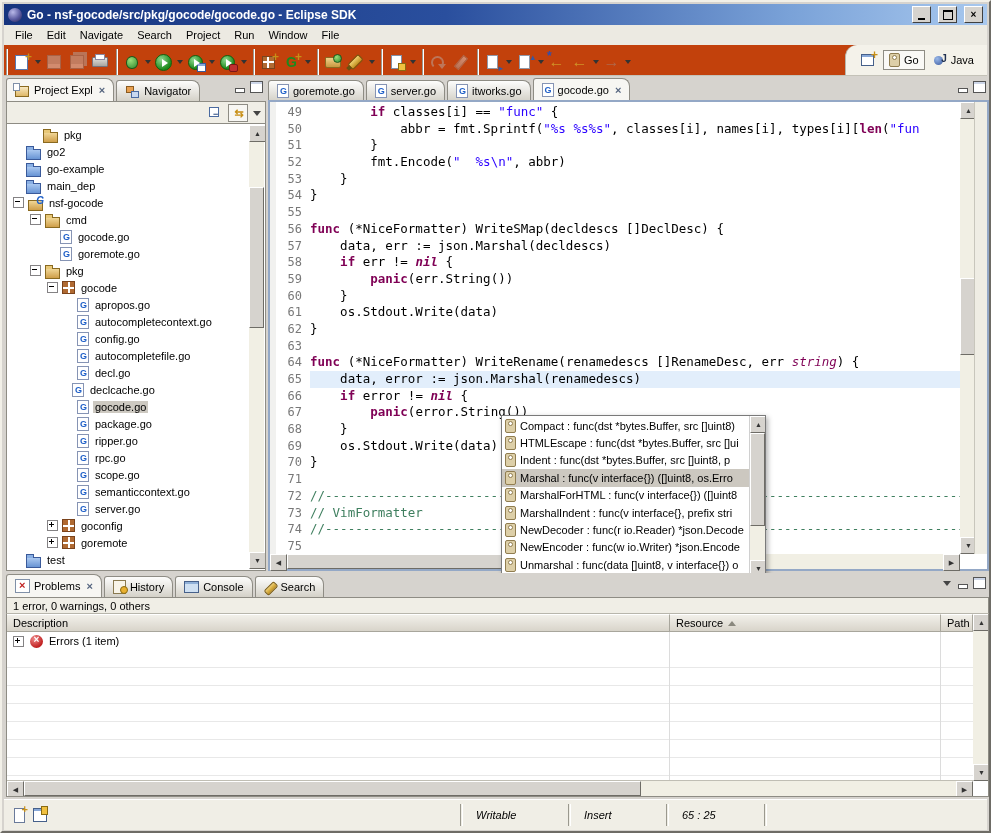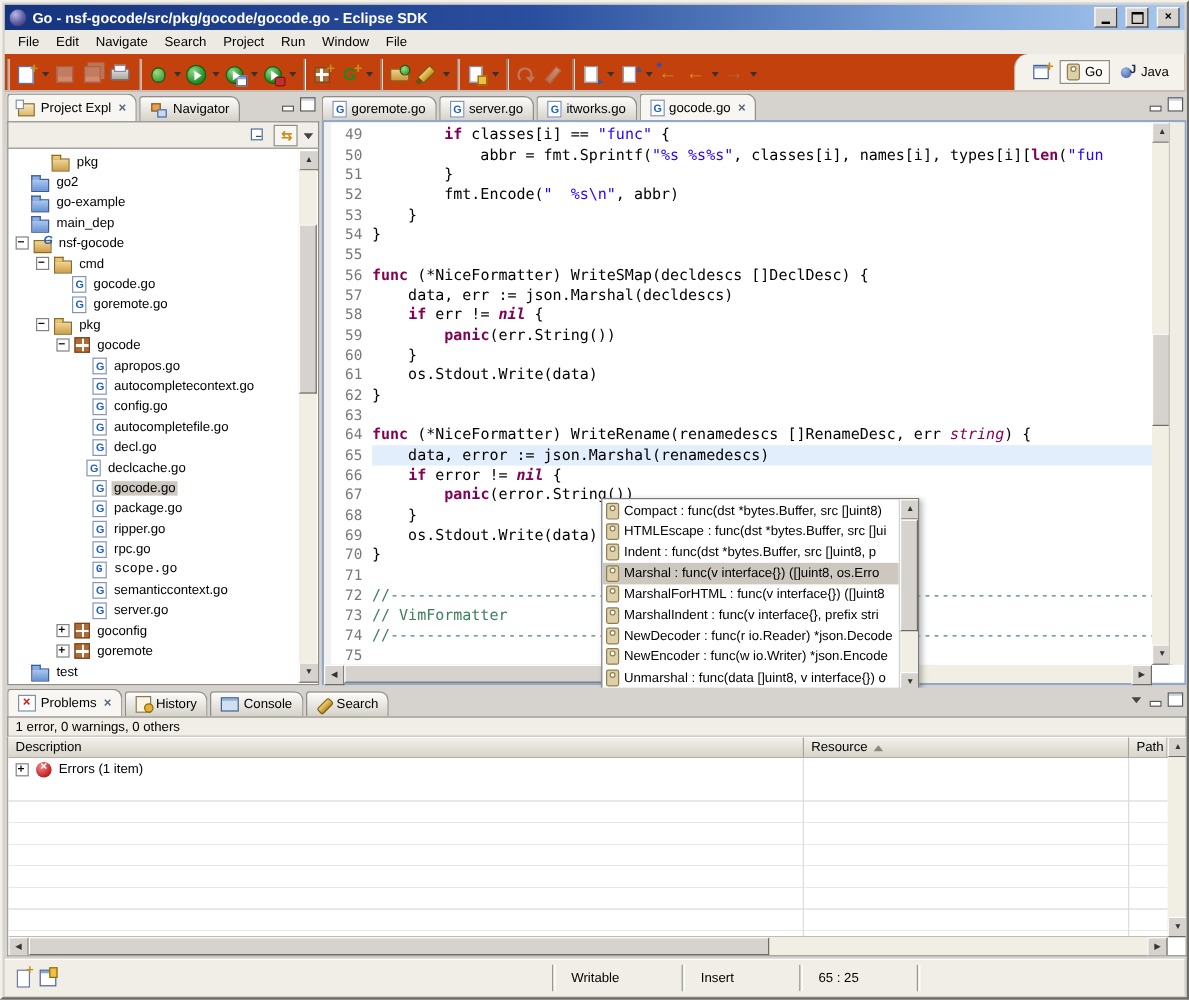--- a/index.html
+++ b/index.html
@@ -169,21 +169,21 @@
   .ic-problems{width:13px;height:12px;background:#fff;border:1px solid #8090a8;position:relative;}
   .ic-problems::after{content:"×";position:absolute;left:3px;top:-1px;color:#c02020;font-weight:bold;font-size:11px;}
   .ic-history{width:11px;height:12px;background:#f8f4e8;border:1px solid #8a7a50;position:relative;}
   .ic-history::after{content:"";position:absolute;right:-3px;bottom:-1px;width:6px;height:6px;border-radius:50%;background:#e8b030;border:1px solid #8a6a10;}
   .ic-console{width:13px;height:10px;background:#cfe0f2;border:1px solid #46608a;box-shadow:inset 0 2px 0 #8fb0d8;}
   .ic-search{width:13px;height:13px;position:relative;}
   .ic-search::before{content:"";position:absolute;left:0;top:4px;width:12px;height:5px;background:linear-gradient(#f0d070,#c09020);border:1px solid #7a5a10;border-radius:2px;transform:rotate(-45deg);}
   
   #statusbar{position:absolute;left:2px;top:797px;right:2px;height:30px;background:#f0eee6;display:flex;align-items:center;border-top:1px solid #fff;}
   .st-sep{width:1px;height:22px;border-left:1px solid #9a988e;border-right:1px solid #fff;margin:0 5px;}
-  .st-cell{font-size:11px;color:#000;display:flex;align-items:center;padding-left:8px;box-sizing:border-box;}
+  .st-cell{font-size:11px;color:#000;display:flex;align-items:center;padding-left:8px;box-sizing:border-box;font-style:italic;}
   .st-icons{display:flex;align-items:center;gap:8px;padding-left:10px;}
   .sti-fastview{width:9px;height:13px;background:#fff;border:1px solid #6a7a9a;position:relative;}
   .sti-fastview::after{content:"+";position:absolute;right:-4px;top:-6px;color:#c89018;font-weight:bold;font-size:11px;}
   .sti-trim{width:12px;height:12px;background:#fff;border:1px solid #46608a;box-shadow:inset 0 2px 0 #88a8d8;position:relative;}
   .sti-trim::after{content:"";position:absolute;right:-2px;top:-3px;width:5px;height:7px;background:#f0c040;border:1px solid #8a6a10;}
 </style>
 </head>
 <body>
 
 <div id="win">
@@ -391,21 +391,21 @@
           <div class="trow" style="padding-left: 57px;">
             <span class="exp none"></span>
             <span class="tic ic-go-file"></span>
             <span class="tlab">ripper.go</span>
           </div>
           <div class="trow" style="padding-left: 57px;">
             <span class="exp none"></span>
             <span class="tic ic-go-file"></span>
             <span class="tlab">rpc.go</span>
           </div>
-          <div class="trow" style="padding-left: 57px; font-family: Liberation Mono, monospace;">
+          <div class="trow" style="padding-left: 57px;">
             <span class="exp none"></span>
             <span class="tic ic-go-file"></span>
             <span class="tlab">scope.go</span>
           </div>
           <div class="trow" style="padding-left: 57px;">
             <span class="exp none"></span>
             <span class="tic ic-go-file"></span>
             <span class="tlab">semanticcontext.go</span>
           </div>
           <div class="trow" style="padding-left: 57px;">

